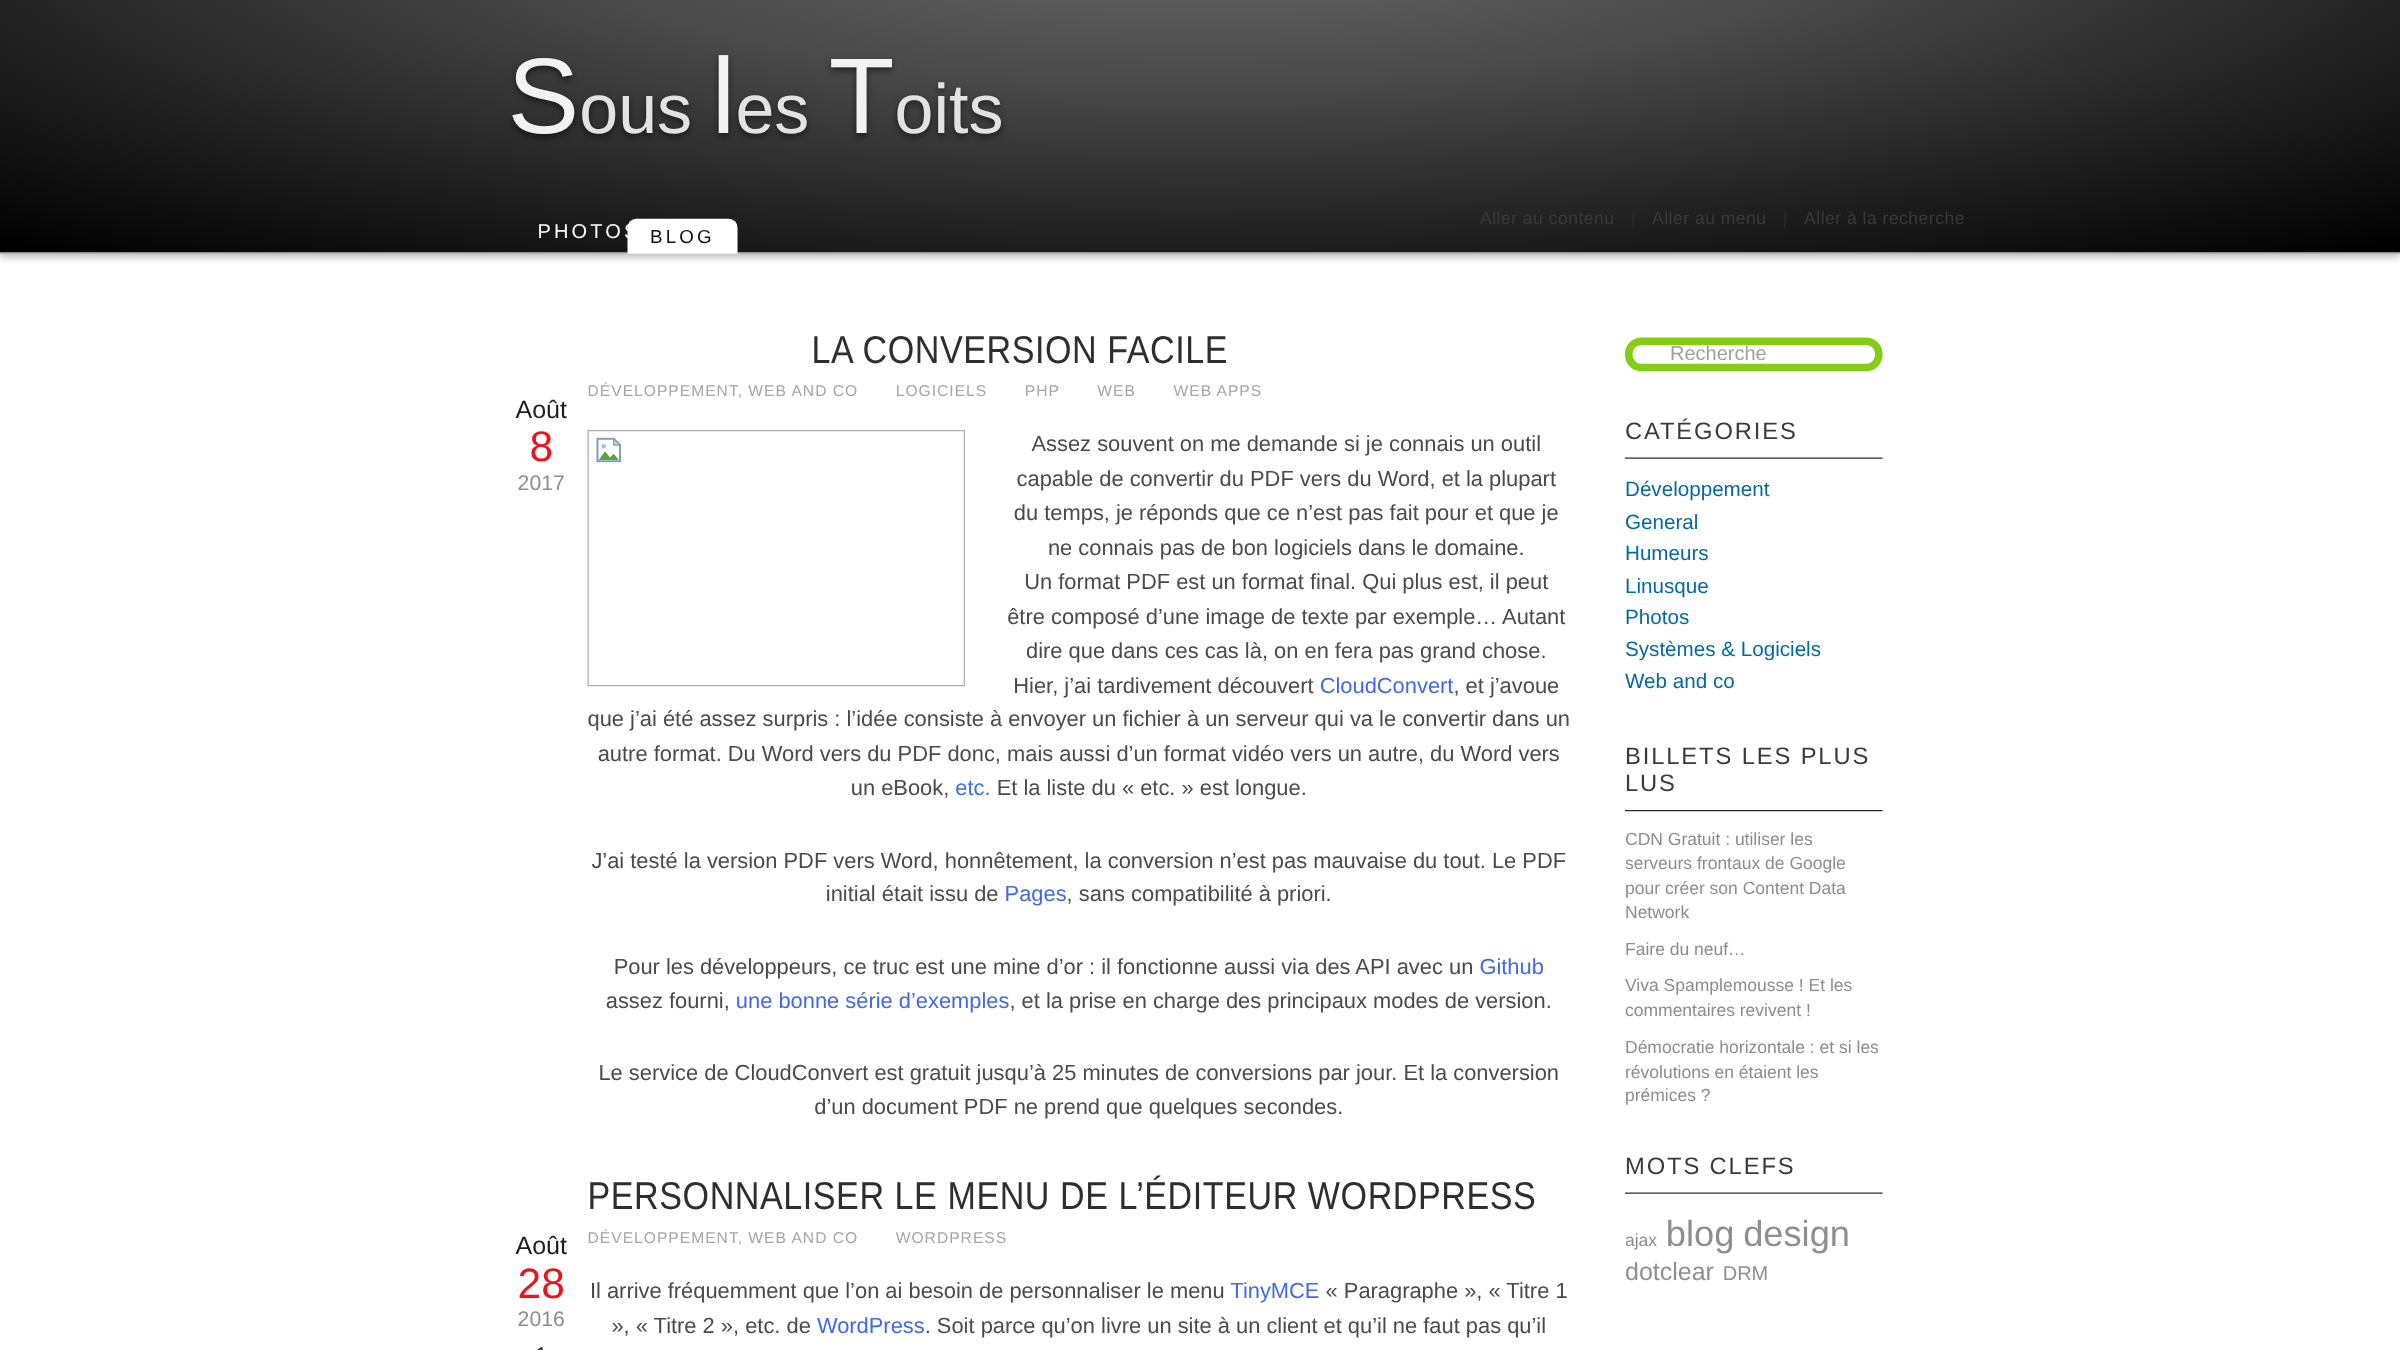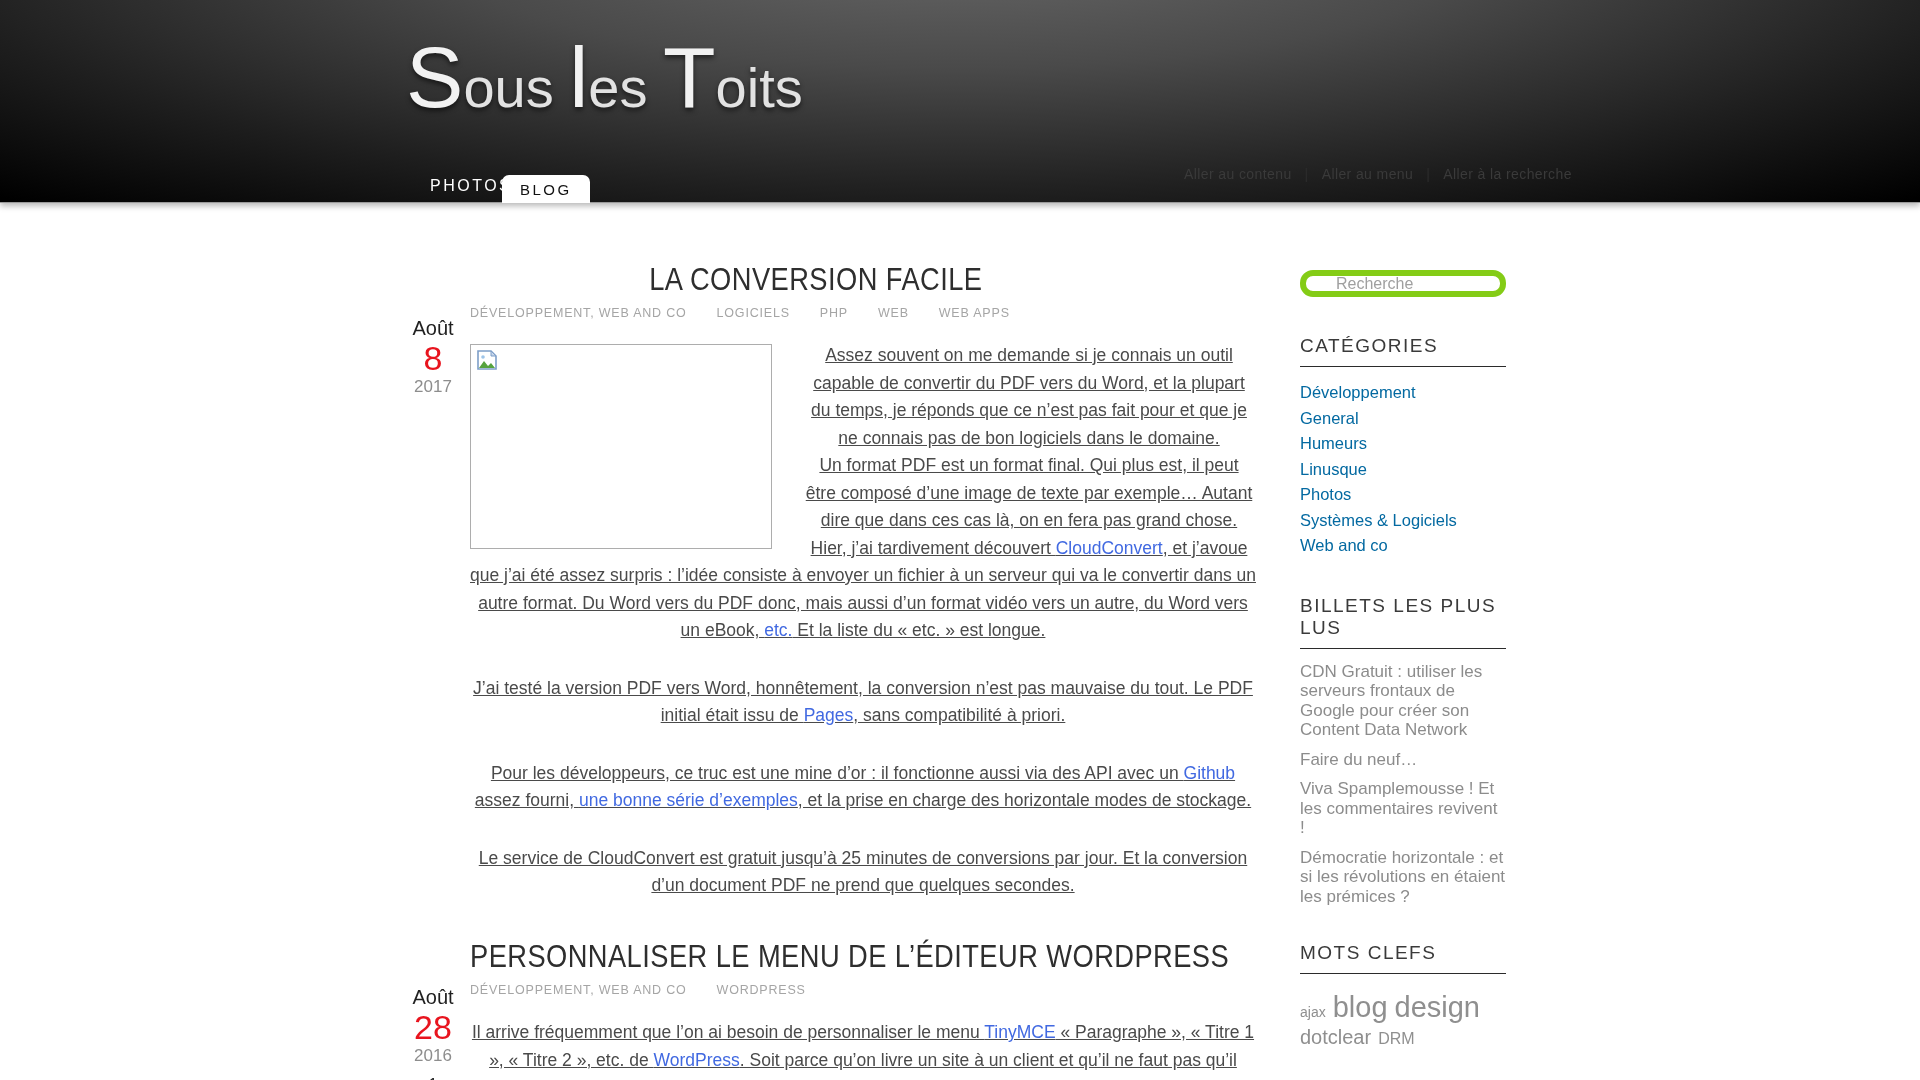--- a/index.html
+++ b/index.html
@@ -50,21 +50,21 @@
   .post h2{
     margin:0 0 8px 0;font-size:31px;font-weight:300;color:#2e2e2e;
     white-space:nowrap;transform:scaleX(.88);transform-origin:0 50%;
     letter-spacing:.5px;cursor:pointer;
   }
   .post-meta{display:flex;gap:30px;margin-bottom:22px;}
   .post-meta span{
     font-size:12.5px;color:#a5a5a5;letter-spacing:.8px;cursor:pointer;white-space:nowrap;
   }
   .post-body{font-size:17.5px;line-height:27.5px;color:#4a4a4a;}
-  .post-body p{margin:0;text-decoration:underline;}
+  .post-body p{margin:0;}
   .post-body p.gap{margin-top:30px;}
   .link{color:#4169e1;text-decoration:none;cursor:pointer;}
   .img-box{
     float:left;width:300px;height:203px;margin:2px 30px 10px 0;
     border:1px solid #adadad;background:#fff;position:relative;
   }
   .img-box svg{position:absolute;top:5px;left:5px;}
   
   .date-col{position:absolute;width:60px;text-align:center;}
   .date-1{left:403px;top:316px;}
@@ -83,21 +83,21 @@
   }
   .search-input::placeholder{color:#9f9f9f;}
   .sb-title{
     font-size:19px;font-weight:300;letter-spacing:1.5px;color:#3a3a3a;
     margin:0;padding-bottom:9px;border-bottom:1px solid #2b2b2b;
   }
   .sb-title.first{margin-top:38px;}
   .sb-title.next{margin-top:36px;}
   .sb-list{list-style:none;margin:13px 0 0 0;padding:0;}
   .cat-list li{font-size:16.5px;line-height:25.5px;color:#0369a1;cursor:pointer;}
-  .top-list li{font-size:17px;line-height:19.5px;color:#8c8c8c;margin-bottom:10px;cursor:pointer;}
+  .top-list li{font-size:14px;line-height:19.5px;color:#8c8c8c;margin-bottom:10px;cursor:pointer;}
   .tag-cloud{margin-top:16px;line-height:1.22;}
   .tag{color:#8f8f8f;margin-right:7px;cursor:pointer;display:inline-block;}.t2{font-size:14px;}.t3{font-size:16px;}
   .t4{font-size:20px;}.t6{font-size:29px;}
 </style>
 </head>
 <body>
 
 <div class="site-header">
   <div class="logo"><span class="lg">S</span><span class="sm">ous </span><span class="lg">l</span><span class="sm">es </span><span class="lg">T</span><span class="sm">oits</span></div>
 
@@ -131,21 +131,21 @@
         <path d="M2 1 h13 l5 5 v13 h-18 z" fill="#ffffff" stroke="#7d9ec8" stroke-width="1.6"></path>
         <path d="M15 1 l5 5 h-5 z" fill="#c9d8ec" stroke="#7d9ec8" stroke-width="1"></path>
         <path d="M3 18 l5 -7 4 5 3 -3 4 5 z" fill="#57a33e"></path>
         <circle cx="7" cy="7" r="1.8" fill="#9ec5e8"></circle>
       </svg>
     </div>
     <p><span>Assez souvent on me demande si je connais un outil capable de convertir du PDF vers du Word, et la plupart du temps, je réponds que ce n’est pas fait pour et que je ne connais pas de bon logiciels dans le domaine.</span></p>
     <p><span>Un format PDF est un format final. Qui plus est, il peut être composé d’une image de texte par exemple… Autant dire que dans ces cas là, on en fera pas grand chose.</span></p>
     <p><span>Hier, j’ai tardivement découvert </span><a class="link">CloudConvert</a><span>, et j’avoue que j’ai été assez surpris : l’idée consiste à envoyer un fichier à un serveur qui va le convertir dans un autre format. Du Word vers du PDF donc, mais aussi d’un format vidéo vers un autre, du Word vers un eBook, </span><a class="link">etc.</a><span> Et la liste du « etc. » est longue.</span></p>
     <p class="gap"><span>J’ai testé la version PDF vers Word, honnêtement, la conversion n’est pas mauvaise du tout. Le PDF initial était issu de </span><a class="link">Pages</a><span>, sans compatibilité à priori.</span></p>
-    <p class="gap"><span>Pour les développeurs, ce truc est une mine d’or : il fonctionne aussi via des API avec un </span><a class="link">Github</a><span> assez fourni, </span><a class="link">une bonne série d’exemples</a><span>, et la prise en charge des horizontale modes de stockage.</span></p>
+    <p class="gap"><span>Pour les développeurs, ce truc est une mine d’or : il fonctionne aussi via des API avec un </span><a class="link">Github</a><span> assez fourni, </span><a class="link">une bonne série d’exemples</a><span>, et la prise en charge des principaux modes de version.</span></p>
     <p class="gap"><span>Le service de CloudConvert est gratuit jusqu’à 25 minutes de conversions par jour. Et la conversion d’un document PDF ne prend que quelques secondes.</span></p>
   </div>
 </div>
 
 <div class="date-col date-2">
   <div class="month">Août</div>
   <div class="day">28</div>
   <div class="year">2016</div>
   <div class="comments">1</div>
 </div>

